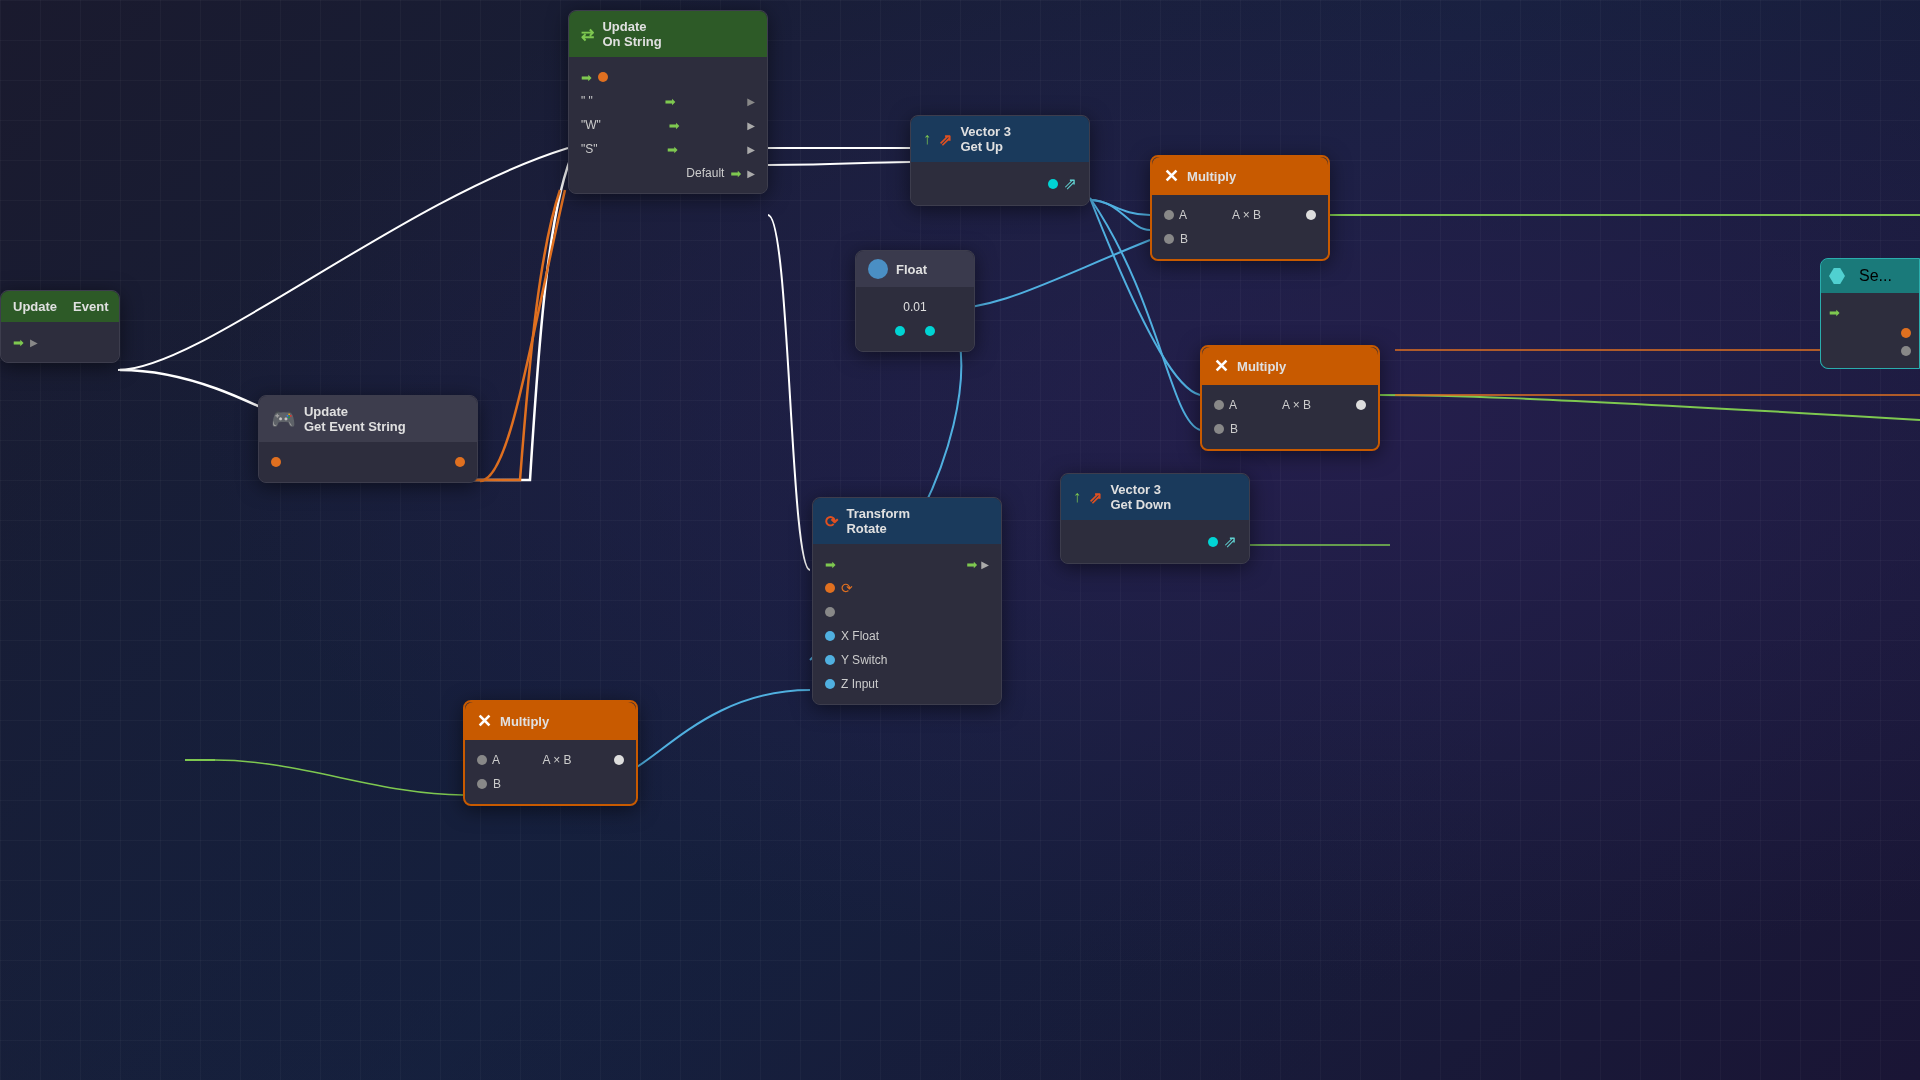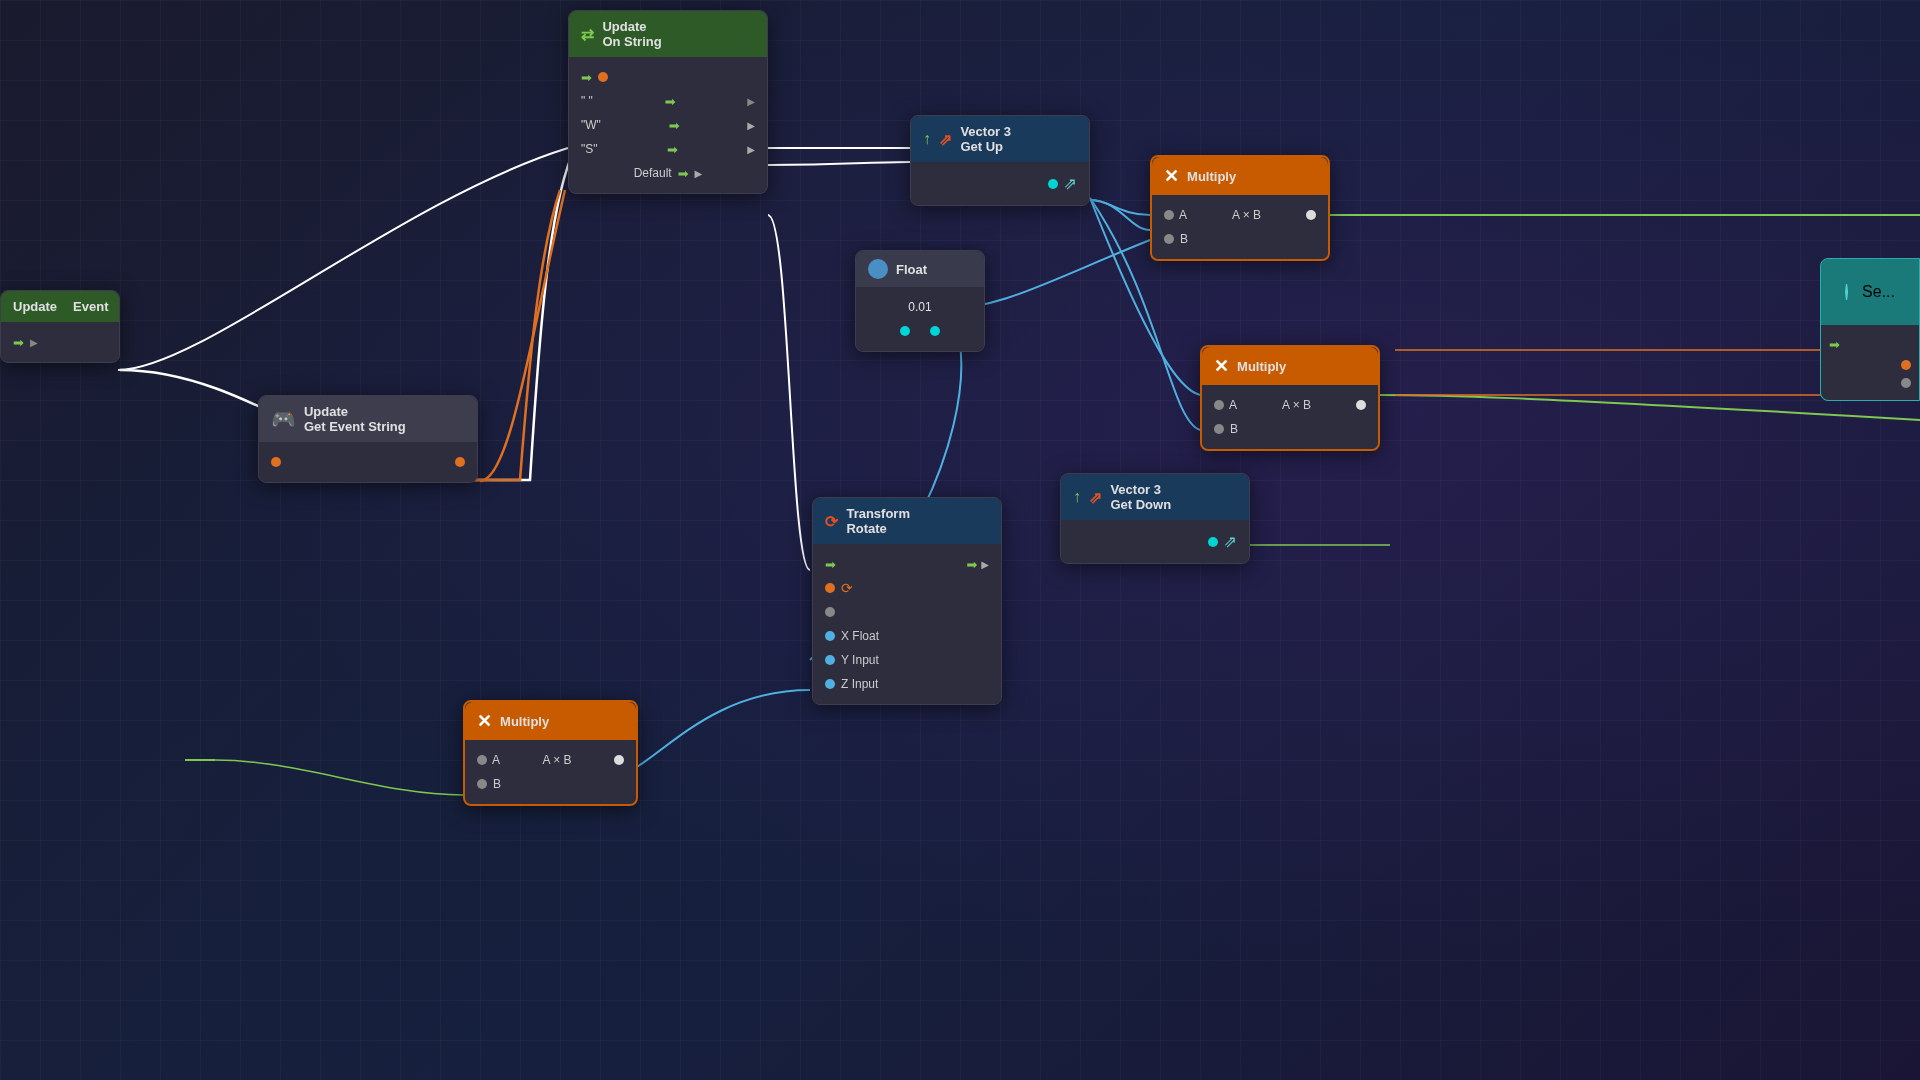--- a/index.html
+++ b/index.html
@@ -138,21 +138,21 @@
       border: 2px solid #c85a00;
     }
     .node-multiply-top .node-header {
       background: #c85a00;
     }
 
     
     .node-float {
       left: 855px;
       top: 250px;
-      width: 130px;
+      width: 120px;
       background: #2d2d3d;
       border: 1px solid #3d3d4d;
     }
     .node-float .node-header {
       background: #3a3a4d;
     }
 
     
     .node-multiply-mid {
       left: 1200px;
@@ -378,21 +378,21 @@
       <span class="arrow-right">➡</span>
       <span style="font-size:10px;color:#aaa;">▶</span>
     </div>
 
     <div class="node-row" style="justify-content:space-between;">
       <span class="label-text">"S"</span>
       <span class="arrow-right">➡</span>
       <span style="font-size:10px;color:#aaa;">▶</span>
     </div>
 
-    <div class="node-row" style="justify-content:center;">
+    <div class="node-row" style="justify-content:flex-end;">
       <span class="label-text">Default</span>
       <span class="arrow-right">➡</span>
       <span style="font-size:10px;color:#aaa;">▶</span>
     </div>
   </div>
 </div>
 
 <div class="node node-vec3-up">
   <div class="node-header">
     <span style="color:#7ec850;font-size:16px;">↑</span>
@@ -495,21 +495,21 @@
       <span class="port gray-dot"></span>
     </div>
 
     <div class="node-row">
       <span class="port blue-dot"></span>
       <span class="label-text">X Float</span>
     </div>
 
     <div class="node-row">
       <span class="port blue-dot"></span>
-      <span class="label-text">Y Input</span>
+      <span class="label-text">Y Switch</span>
     </div>
 
     <div class="node-row">
       <span class="port blue-dot"></span>
       <span class="label-text">Z Input</span>
     </div>
   </div>
 </div>
 
 <div class="node node-vec3-down">
@@ -544,21 +544,21 @@
       <span class="port white-dot"></span>
     </div>
     <div class="node-row">
       <span class="port gray-dot"></span>
       <span class="label-text">B</span>
     </div>
   </div>
 </div>
 
 <div class="node-se" style="position:absolute;right:0;top:258px;width:100px;border-radius:8px 0 0 8px;">
-  <div style="background:#1a7a7a;padding:24px;border-radius:8px 0 0 0;display:flex;align-items:center;gap:14px;text-align:right;">
+  <div style="background:#1a7a7a;padding:8px;border-radius:8px 0 0 0;display:flex;align-items:center;gap:14px;text-align:right;">
     <span style="background:#50d0d0;width:16px;height:16px;display:inline-block;clip-path:polygon(0 50%,30% 0,70% 0,100% 50%,70% 100%,30% 100%);"></span>
     <span>Se...</span>
   </div>
   <div style="background:#2d2d3d;border-radius:0 0 0 8px;padding:8px;">
     <div style="display:flex;align-items:center;gap:6px;padding:4px 0;">
       <span class="arrow-right">➡</span>
     </div>
     <div style="display:flex;justify-content:flex-end;align-items:center;gap:4px;padding:4px 0;">
       <span class="port orange-dot"></span>
     </div>

